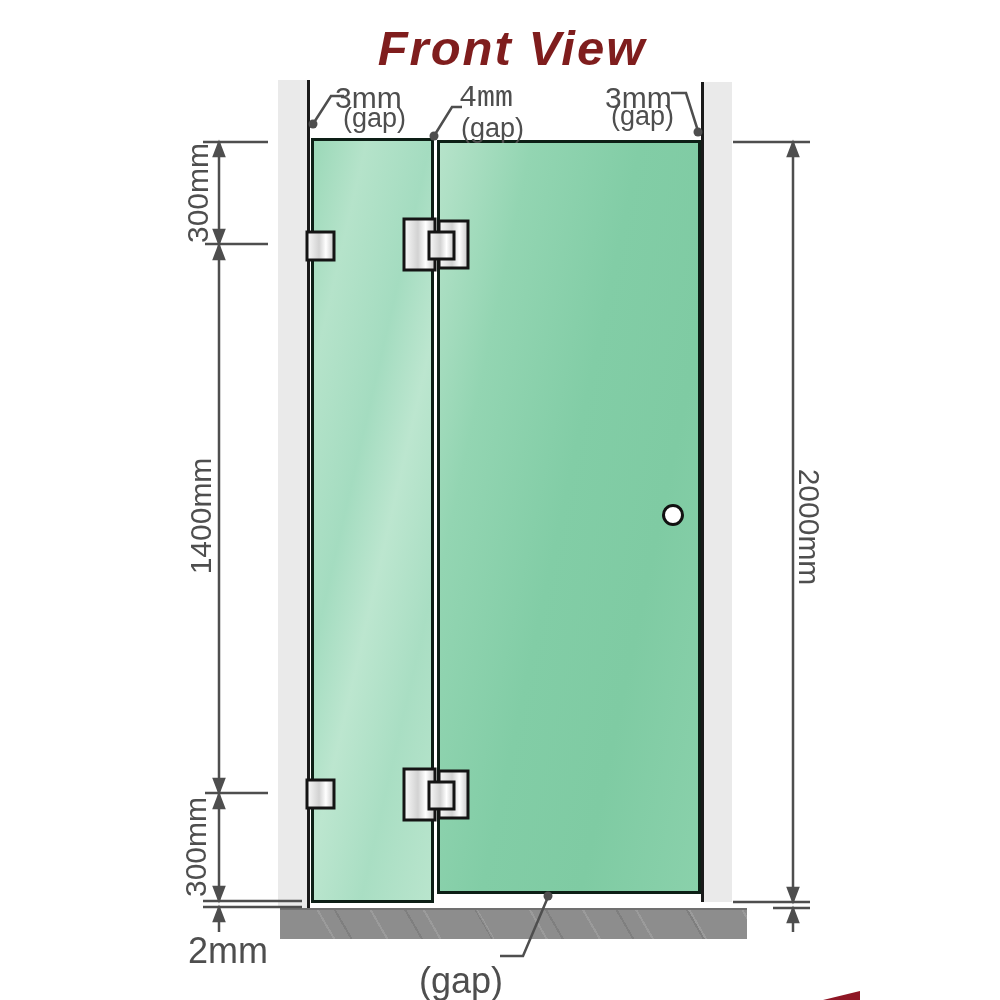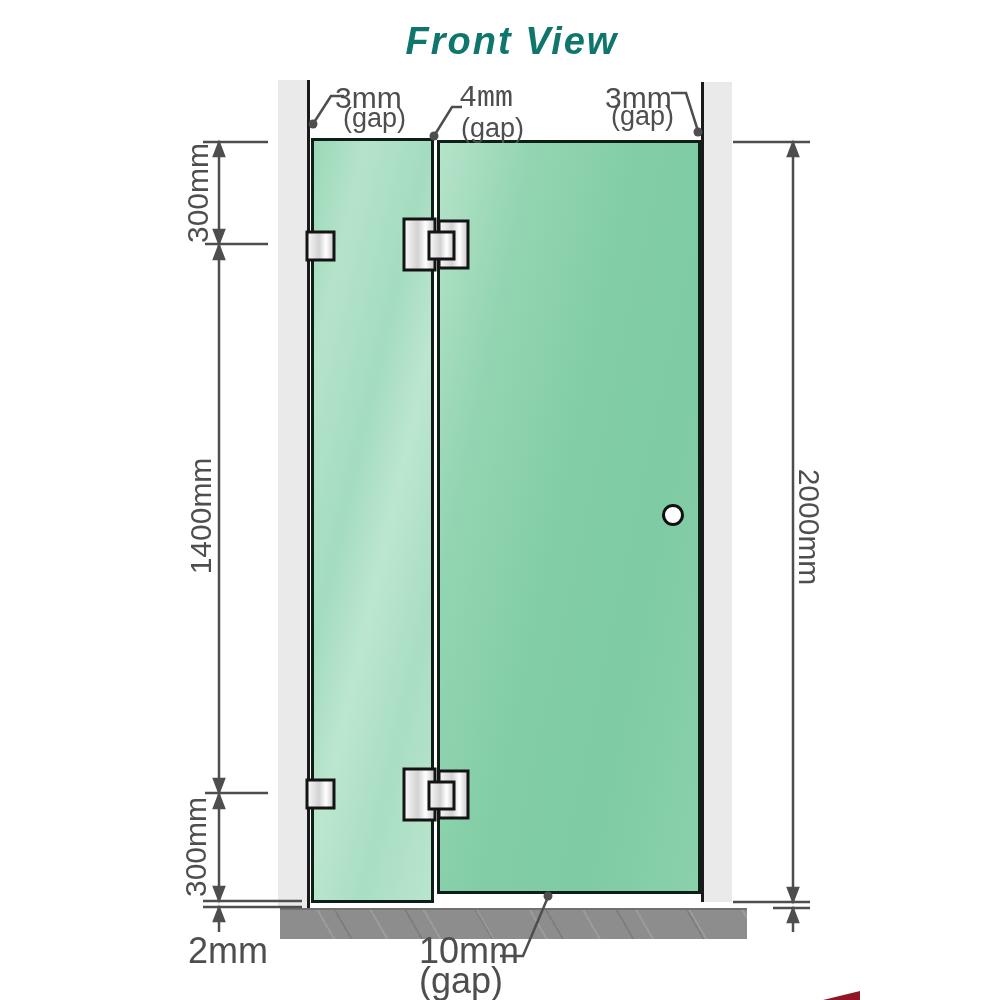--- a/index.html
+++ b/index.html
@@ -4,21 +4,21 @@
 <style>
   html,body{margin:0;padding:0;background:#fff;}
   #stage{
     position:relative;width:1000px;height:1000px;background:#ffffff;overflow:hidden;
     font-family:"Liberation Sans","DejaVu Sans",sans-serif;color:#4e4e4e;
   }
   .abs{position:absolute;}
   
   .title{
     left:512px;top:20px;transform:translateX(-50%);
-    font-size:38px;font-weight:bold;font-style:italic;color:#0f766e;
+    font-size:49px;font-weight:bold;font-style:italic;color:#7f1d1d;
     letter-spacing:2px;white-space:nowrap;
   }
   
   .wall-left{left:278px;top:80px;width:29px;height:828px;background:#eaeaea;border-right:3px solid #1a1a1a;}
   .wall-right{left:701px;top:82px;width:28px;height:820px;background:#eaeaea;border-left:3px solid #1a1a1a;}
   .floor{
     left:280px;top:908px;width:467px;height:29px;background:#8d8d8d;border-top:2px solid #707070;
     background-image:
       repeating-linear-gradient(60deg,rgba(255,255,255,.12) 0 2px,transparent 2px 46px),
       repeating-linear-gradient(60deg,rgba(0,0,0,.10) 0 2px,transparent 2px 61px);
@@ -137,21 +137,20 @@
 
   <div class="abs dim" style="left:335px;top:81px;">3mm</div>
   <div class="abs gap-sub" style="left:343px;top:103px;">(gap)</div>
 
   <div class="abs dim" style="left:459px;top:81px;font-family:Liberation Mono, monospace;">4mm</div>
   <div class="abs gap-sub" style="left:461px;top:113px;">(gap)</div>
 
   <div class="abs dim" style="left:605px;top:81px;">3mm</div>
   <div class="abs gap-sub" style="left:611px;top:101px;">(gap)</div>
 
-  <div class="abs dim big" style="left:419px;top:930px;">10mm</div>
   <div class="abs dim big" style="left:419px;top:960px;">(gap)</div>
 
   <div class="abs dim dim-rot rot-ccw" style="left:128px;top:177px;">300mm</div>
   <div class="abs dim dim-rot rot-ccw" style="left:131px;top:500px;">1400mm</div>
   <div class="abs dim dim-rot rot-ccw" style="left:126px;top:831px;">300mm</div>
 
   <div class="abs dim big" style="left:188px;top:930px;text-align:center;">2mm</div>
 
   <div class="abs dim dim-rot rot-cw" style="left:739px;top:511px;">2000mm</div>
 

